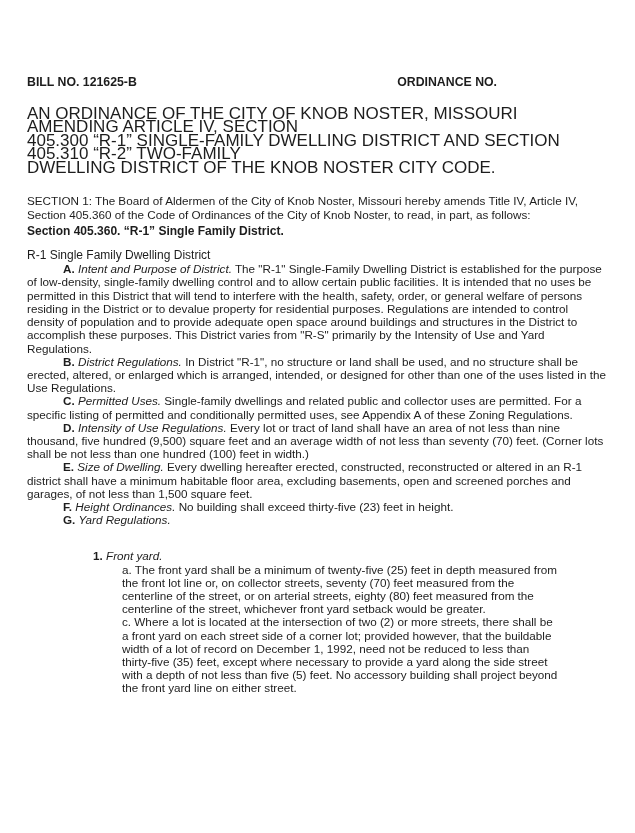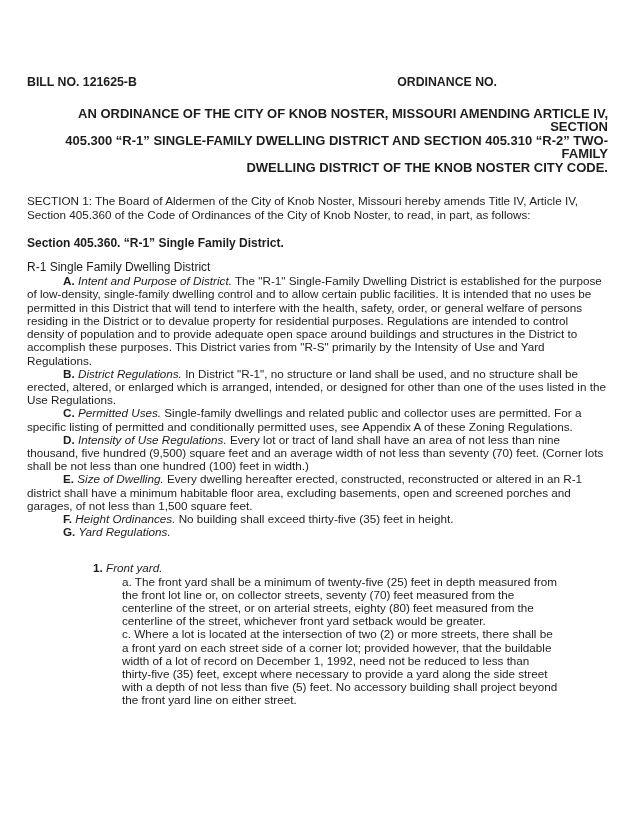--- a/index.html
+++ b/index.html
@@ -29,32 +29,32 @@
     font-size: 12.3px;
     line-height: 13.5px;
     justify-content: space-between;
   }
   .bill-row .ordinance {
     margin-left: auto;
     margin-right: 111px;
   }
   .doc-title {
     margin-top: 17px;
-    text-align: right;
-    font-weight: bold;
-    font-size: 13px;
+    text-align: left;
+    font-weight: normal;
+    font-size: 17px;
     line-height: 13.6px;
   }
   .section1 {
     margin-top: 20px;
   }
   .section1 .us {
   }
   .h-code {
-    margin-top: 16px;
+    margin-top: 4px;
     font-weight: bold;
     font-size: 12px;
   }
   .h-district {
     margin-top: 11px;
     font-weight: normal;
     font-size: 12px;
   }
   .para {
     text-indent: 36px;
@@ -128,21 +128,21 @@
 
   <div class="para">
     <span class="ltr">E.</span>
     <span class="ttl">Size of Dwelling.</span>
     <span>Every dwelling hereafter erected, constructed, reconstructed or altered in an R-1 district shall have a minimum habitable floor area, excluding basements, open and screened porches and garages, of not less than 1,500 square feet.</span>
   </div>
 
   <div class="para">
     <span class="ltr">F.</span>
     <span class="ttl">Height Ordinances.</span>
-    <span>No building shall exceed thirty-five (35) feet in height.</span>
+    <span>No building shall exceed thirty-five (23) feet in height.</span>
   </div>
 
   <div class="para">
     <span class="ltr">G.</span>
     <span class="ttl">Yard Regulations.</span>
   </div>
 
   <div class="yard-head">
     <span class="num">1.</span>
     <span class="ttl">Front yard.</span>

